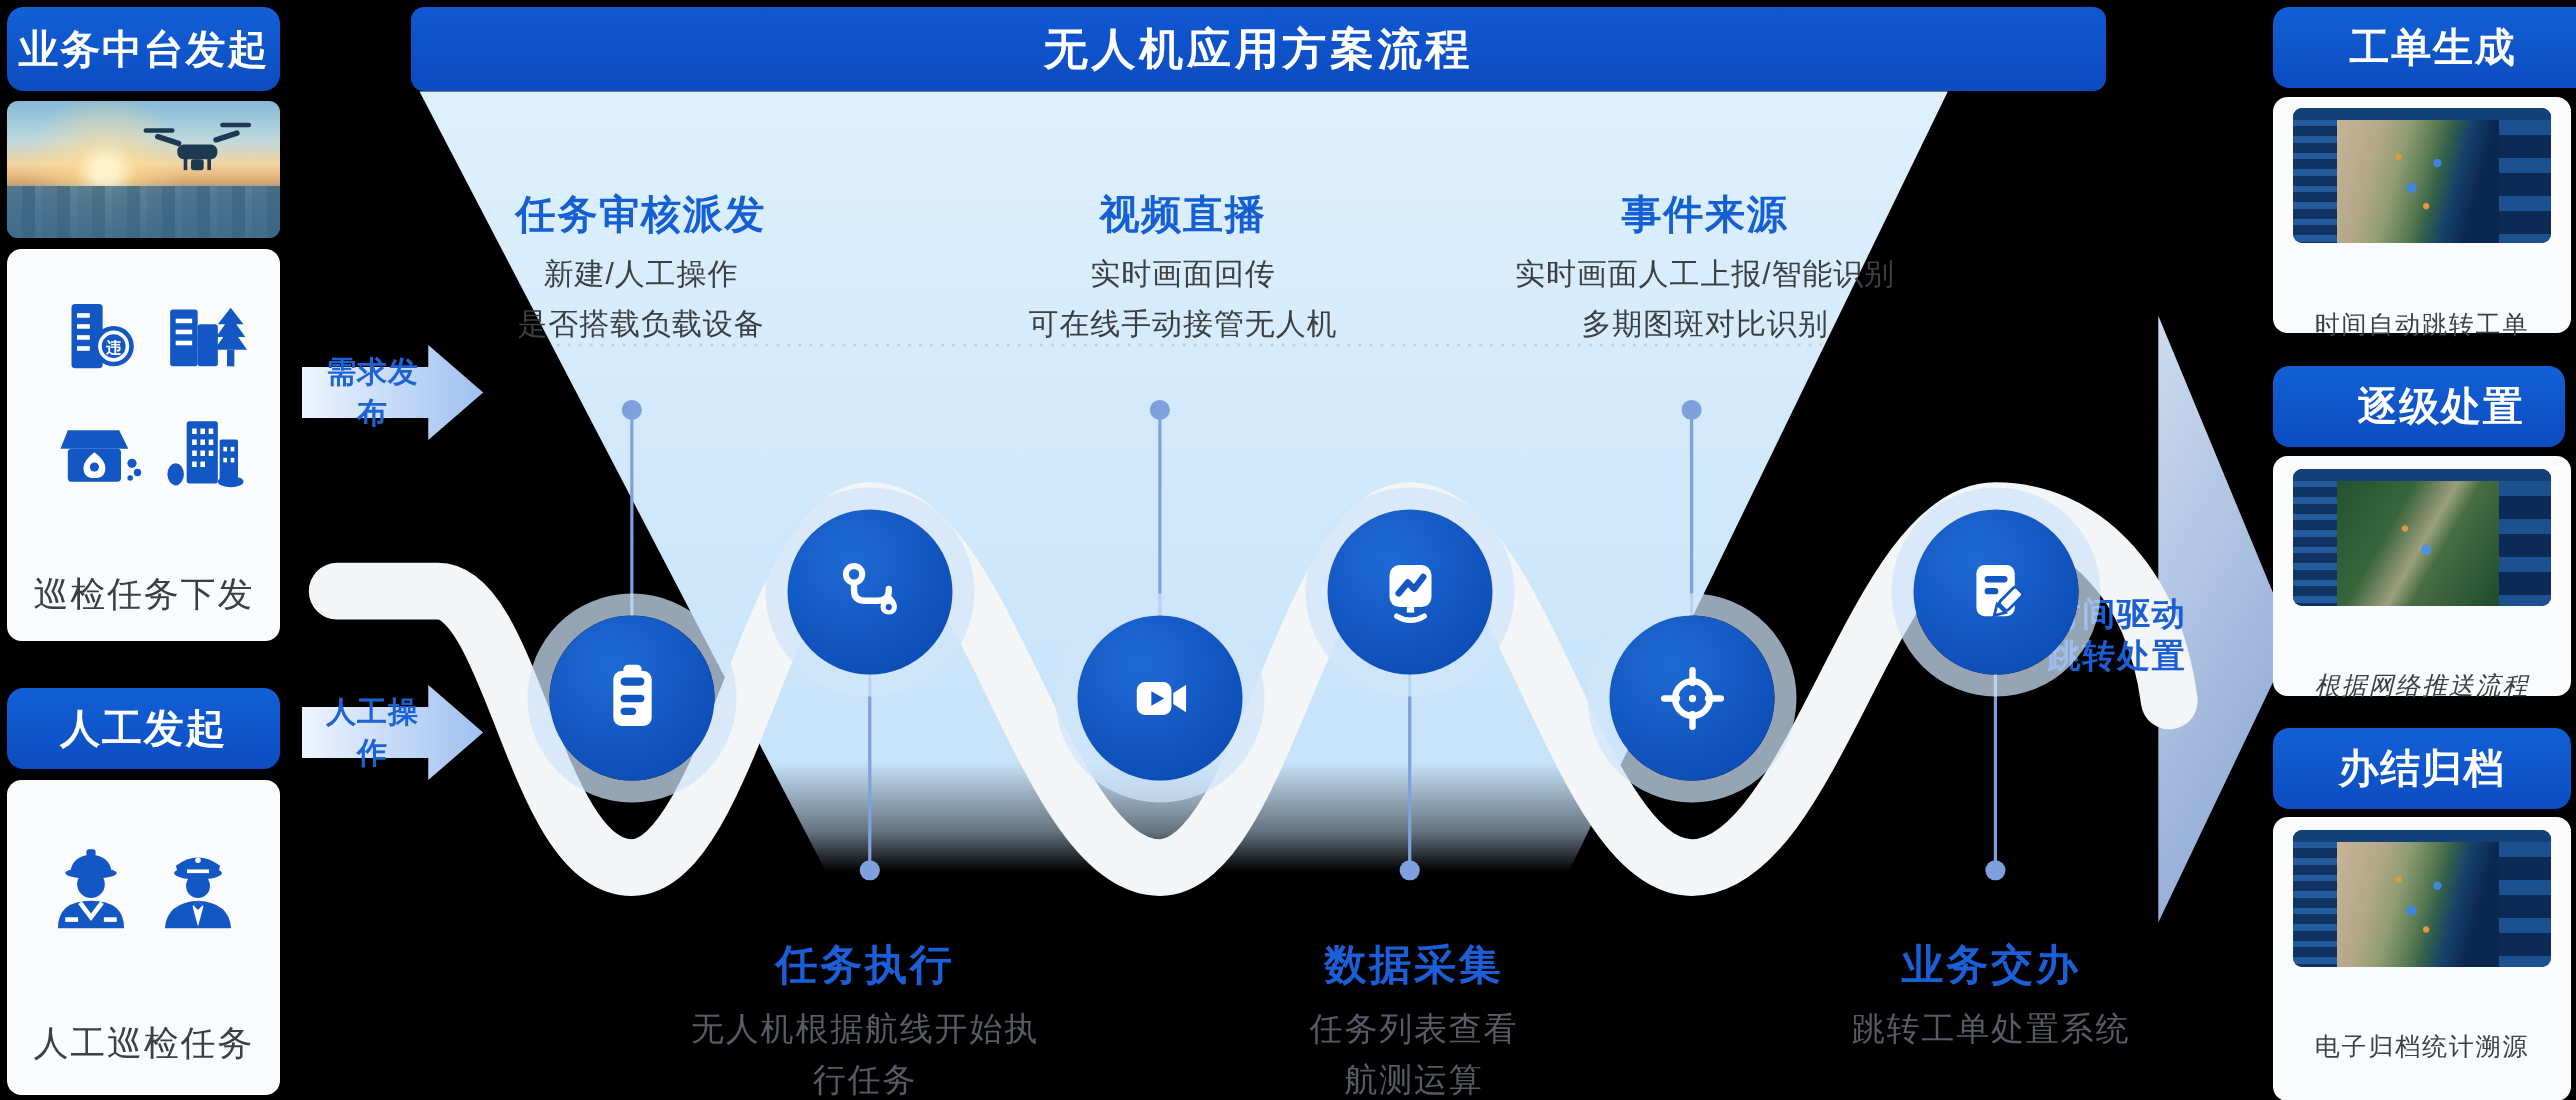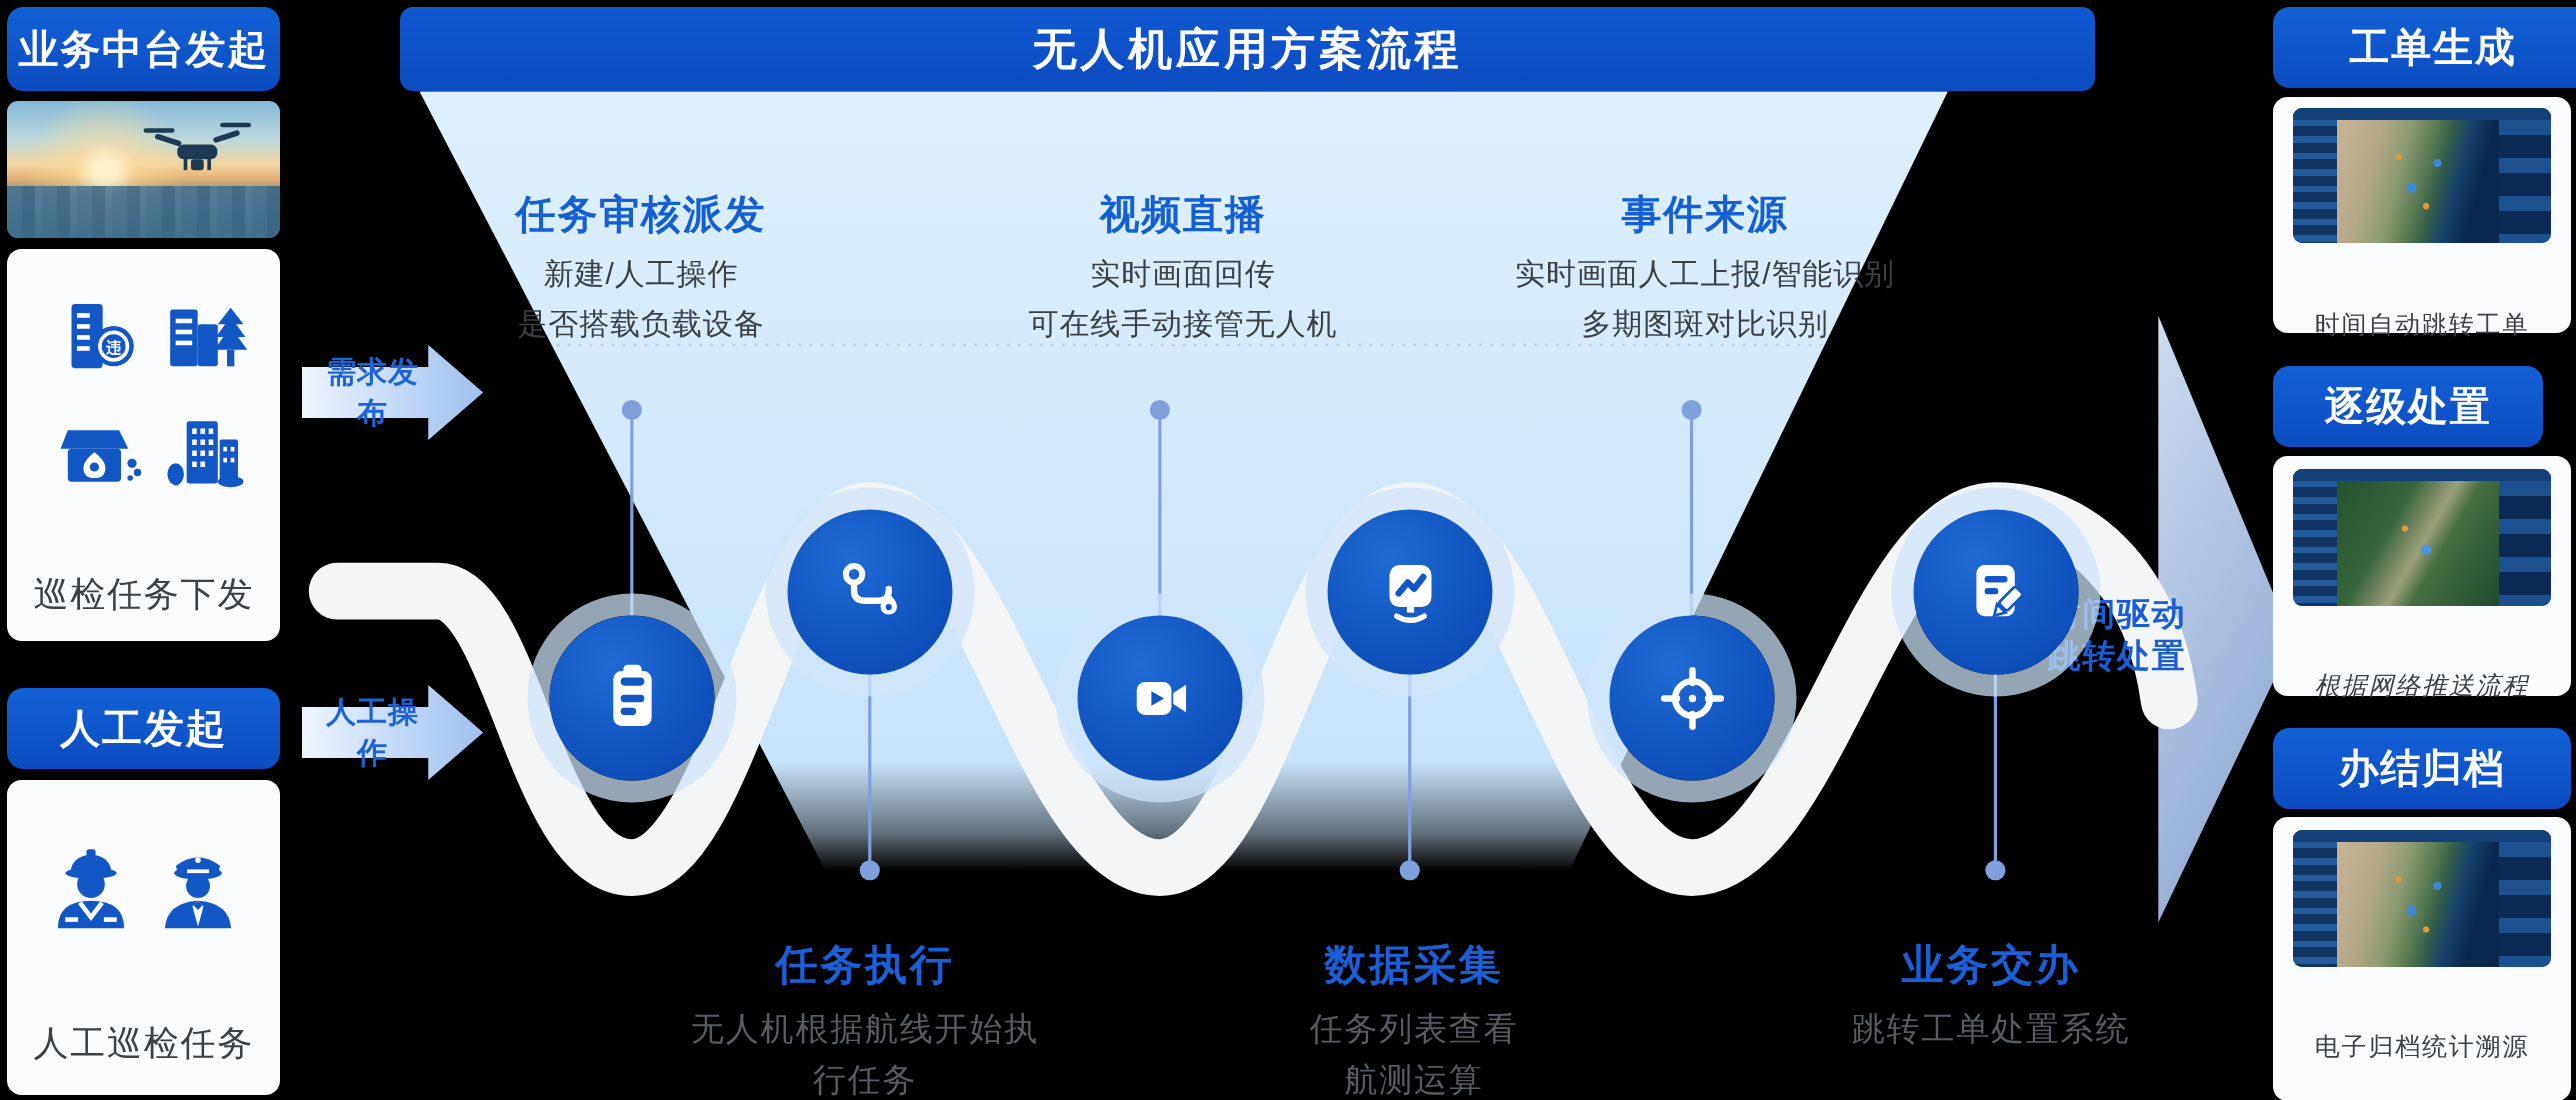--- a/index.html
+++ b/index.html
@@ -234,21 +234,21 @@
         <circle cx="50" cy="22" r="3" fill="#fff"></circle>
         <circle cx="50" cy="50" r="13"></circle>
         <path d="M14 96 q2 -28 36 -30 q34 2 36 30 z"></path>
         <path d="M50 66 l6 6 -6 22 -6 -22 z" fill="#fff"></path>
         <path d="M50 66 l5 5 -5 5 -5 -5 z"></path>
       </g>
     </svg>
     <div class="abs card-caption" style="left:0;right:0;top:240px;"><span>人工巡检任务</span></div>
   </div>
 
-  <div class="abs title-bar" style="left:400px;top:7.3px;width:1695px;height:84px;">
+  <div class="abs title-bar" style="left:411px;top:7.3px;width:1695px;height:84px;">
       <span>无人机应用方案流程</span>
     </div>
 
   <div class="abs col-title" style="left:641px;top:187px;">任务审核派发</div>
   <div class="abs col-line" style="left:641px;top:254px;">新建/人工操作</div>
   <div class="abs col-line" style="left:641px;top:304px;">是否搭载负载设备</div>
 
   <div class="abs col-title" style="left:1183px;top:187px;">视频直播</div>
   <div class="abs col-line" style="left:1183px;top:254px;">实时画面回传</div>
   <div class="abs col-line" style="left:1183px;top:304px;">可在线手动接管无人机</div>
@@ -348,21 +348,21 @@
   <div class="abs white-card" style="left:2273px;top:97px;width:298px;height:236px;">
     <div class="dash abs" style="left:20px;top:11px;width:258px;height:135px;">
       <div class="d-top"></div>
         <div class="d-left"></div>
         <div class="d-right"></div>
       <div class="d-map map-china"></div>
     </div>
     <div class="abs dash-caption" style="left:0;right:0;top:179px;"><span>时间自动跳转工单</span></div>
   </div>
 
-  <div class="abs blue-header" style="left:2273px;top:366px;width:270px;height:81px;">
+  <div class="abs blue-header" style="left:2273px;top:366px;width:248px;height:81px;padding-left:44px;">
       <span>逐级处置</span>
     </div>
   <div class="abs white-card" style="left:2273px;top:456px;width:298px;height:240px;">
     <div class="dash abs" style="left:20px;top:13px;width:258px;height:137px;">
       <div class="d-top"></div>
         <div class="d-left"></div>
         <div class="d-right"></div>
       <div class="d-map map-terrain"></div>
     </div>
     <div class="abs dash-caption" style="left:0;right:0;top:181px;font-style:italic;"><span>根据网络推送流程</span></div>

